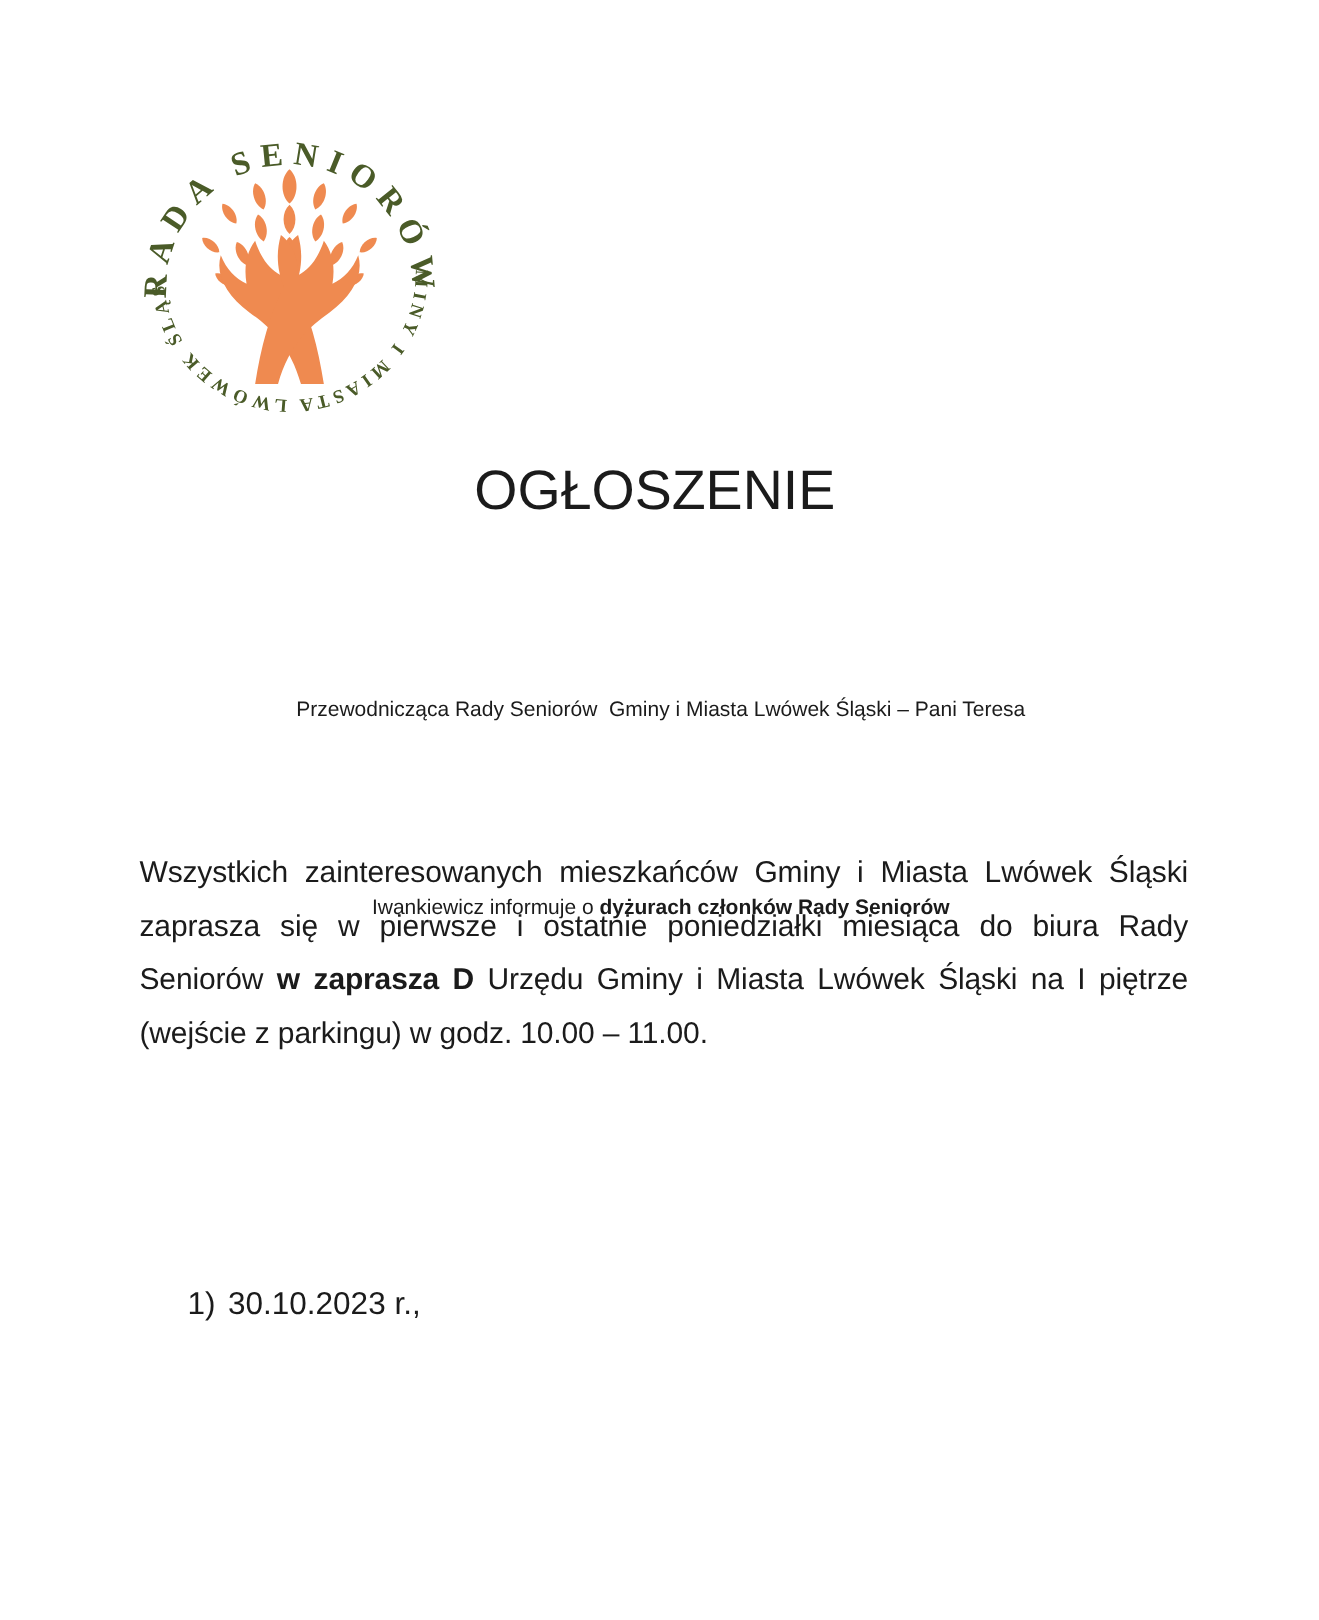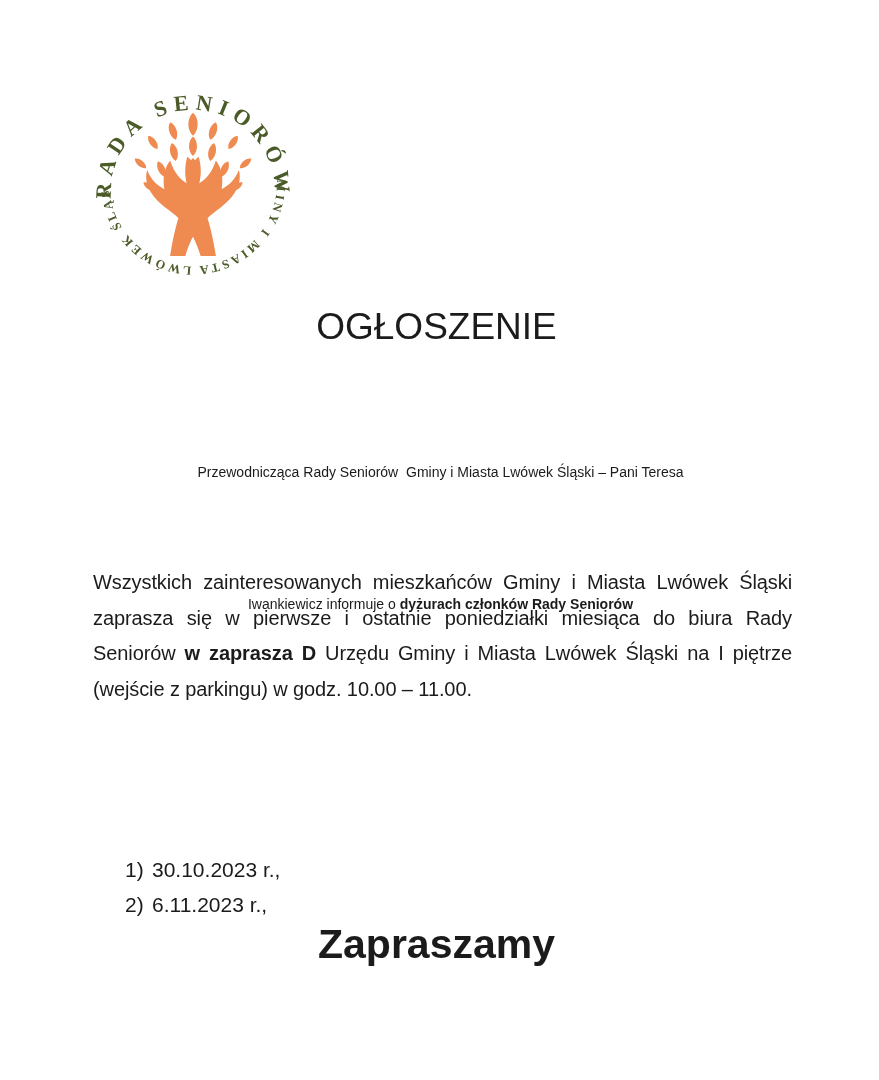--- a/index.html
+++ b/index.html
@@ -139,20 +139,16 @@
     <div><span>Iwankiewicz informuje o </span><span class="b">dyżurach członków Rady Seniorów</span></div>
   </div>
 
   <div class="para"><span>Wszystkich  zainteresowanych mieszkańców Gminy i Miasta Lwówek Śląski zaprasza się w pierwsze i ostatnie poniedziałki  miesiąca do biura Rady Seniorów </span><span class="b">w zaprasza D</span><span> Urzędu Gminy i Miasta Lwówek Śląski na I piętrze (wejście z parkingu) w godz. 10.00 – 11.00.</span></div>
 
 
   <div class="list">
     <div class="list-row">
       <span class="list-num">1)</span><span>30.10.2023 r.,</span>
     </div>
-    <div class="list-row">
-      <span class="list-num">2)</span><span>6.11.2023 r.,</span>
-    </div>
   </div>
 
-  <div class="closing">Zapraszamy</div>
 
 </div>
 
 </body></html>

